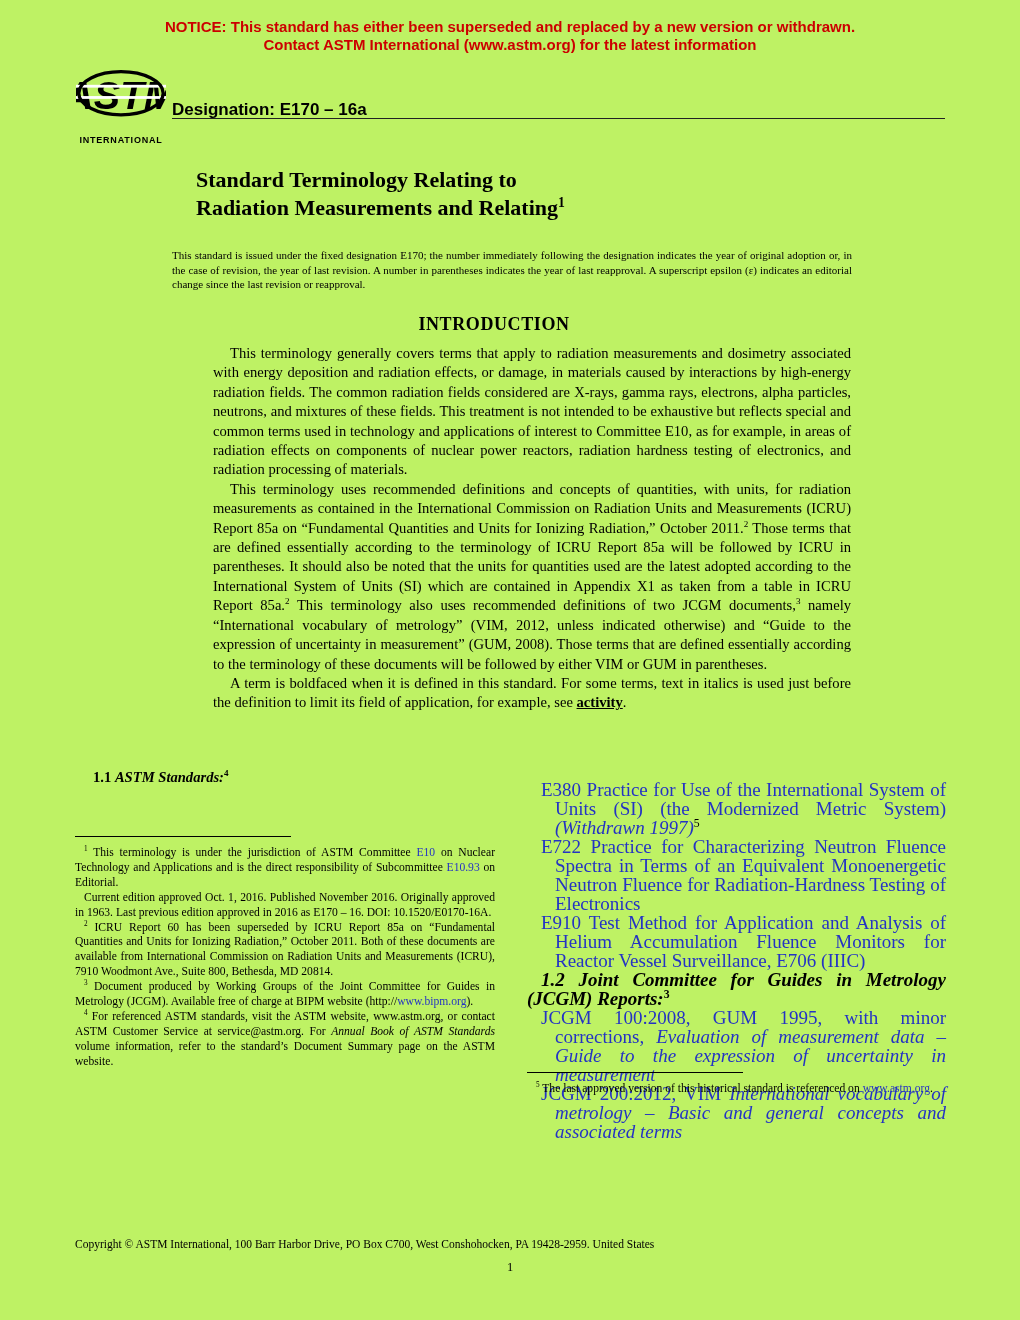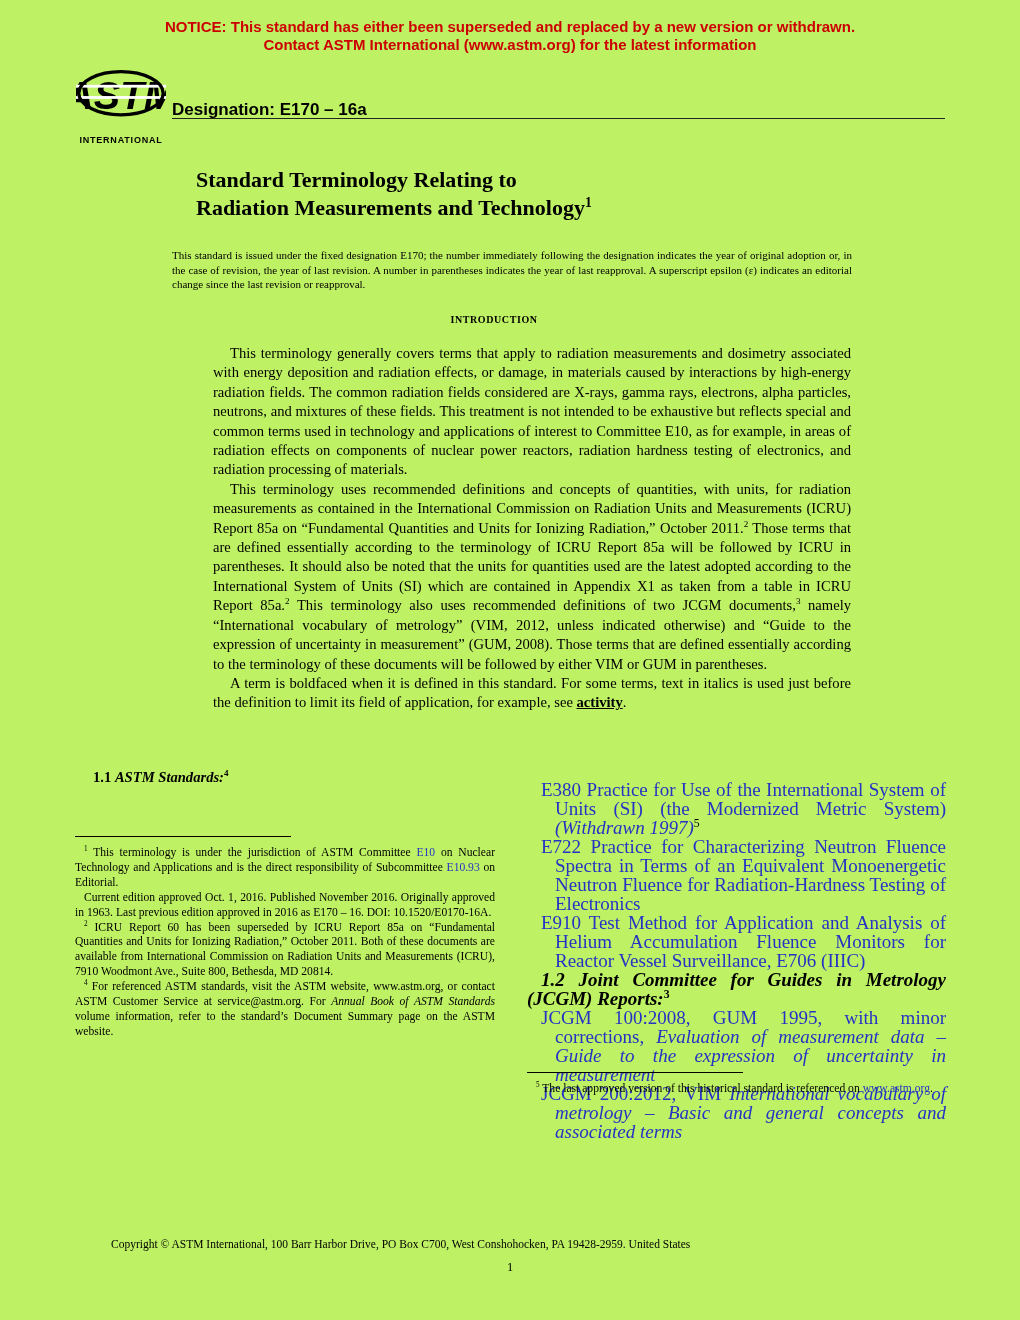--- a/index.html
+++ b/index.html
@@ -36,38 +36,38 @@
     font-size:22px; line-height:28px;margin-left:24px;
   }
   .t-line { display:block; }
   .issuance {
     position:absolute; left:172px; top:248px; width:680px;
     font-size:11px; line-height:14.6px; text-align:justify;
   }
   
   .intro-heading {
     position:absolute; left:0; top:314px; width:988px; text-align:center;
-    font-weight:bold; font-size:10px; letter-spacing:0.6px;
+    font-weight:bold; font-size:18px; letter-spacing:0.6px;
   }
   .intro { position:absolute; left:171px; top:344px; width:680px; font-size:14.6px; line-height:19.4px; }
   .bodyp { text-align:justify; text-indent:17px;margin-left:42px; }
   
   .col-left { position:absolute; left:75px; top:768px; width:420px; font-size:14.6px; line-height:19px; }
   .sec-heading { font-weight:bold; font-size:15px; margin-bottom:9px; }
   .sub { text-align:justify; text-indent:18px;font-weight:bold; }
   .col-right { position:absolute; left:527px; top:780px; width:419px; font-size:19px; line-height:19px; }
   .ref { text-align:justify; padding-left:28px; text-indent:-14px; }
   .sub12 { text-indent:14px; padding-left:0; }
   
   .fn-left  { position:absolute; left:75px;  top:836px;  width:420px; }
   .fn-right { position:absolute; left:527px; top:1072px; width:419px; }
   .fn-rule { width:216px; height:1px; background:#000; margin-bottom:9px; }
   .fn { font-size:11.6px; line-height:14.9px; text-align:justify; text-indent:9px; }
   
-  .copyright { position:absolute; left:75px; top:1238px; font-size:11.5px;margin-left:36px; }
+  .copyright { position:absolute; left:75px; top:1238px; font-size:11.5px; }
   .page-number { position:absolute; left:0; top:1260px; width:1020px; text-align:center; font-size:12.5px; }
   
   .i { font-style:italic; }
   .b { font-weight:bold;text-decoration:underline; }
   .lk { color:var(--link-blue, #2433c4); }
   .sup { vertical-align:super; font-size:0.62em; line-height:0; }
 </style>
 </head>
 <body>
 
@@ -86,21 +86,21 @@
       <ellipse cx="48" cy="29" rx="45" ry="23" fill="none" stroke="#000" stroke-width="3.5"></ellipse>
     </svg>
     <div class="logo-sub">INTERNATIONAL</div>
   </div>
 
   <div class="designation">Designation: E170 – 16a</div>
   <div class="header-rule"></div>
 
   <h1 class="title">
     <span class="t-line">Standard Terminology Relating to</span>
-    <span class="t-line"><span>Radiation Measurements and Technology</span><span class="sup">1</span></span>
+    <span class="t-line"><span>Radiation Measurements and Relating</span><span class="sup">1</span></span>
   </h1>
 
   <p class="issuance">This standard is issued under the fixed designation E170; the number immediately following the designation indicates the year of original adoption or, in the case of revision, the year of last revision. A number in parentheses indicates the year of last reapproval. A superscript epsilon (ε) indicates an editorial change since the last revision or reapproval.</p>
 
   <div class="intro-heading">INTRODUCTION</div>
 
   <div class="intro">
     <p class="bodyp"><span>This terminology generally covers terms that apply to radiation measurements and dosimetry associated with energy deposition and radiation effects, or damage, in materials caused by interactions by high-energy radiation fields. The common radiation fields considered are X-rays, gamma rays, electrons, alpha particles, neutrons, and mixtures of these fields. This treatment is not intended to be exhaustive but reflects special and common terms used in technology and applications of interest to Committee E10, as for example, in areas of radiation effects on components of nuclear power reactors, radiation hardness testing of electronics, and radiation processing of materials.</span></p>
     <p class="bodyp"><span>This terminology uses recommended definitions and concepts of quantities, with units, for radiation measurements as contained in the International Commission on Radiation Units and Measurements (ICRU) Report 85a on “Fundamental Quantities and Units for Ionizing Radiation,” October 2011.</span><span class="sup">2</span><span> Those terms that are defined essentially according to the terminology of ICRU Report 85a will be followed by ICRU in parentheses. It should also be noted that the units for quantities used are the latest adopted according to the International System of Units (SI) which are contained in Appendix X1 as taken from a table in ICRU Report 85a.</span><span class="sup">2</span><span> This terminology also uses recommended definitions of two JCGM documents,</span><span class="sup">3</span><span> namely “International vocabulary of metrology” (VIM, 2012, unless indicated otherwise) and “Guide to the expression of uncertainty in measurement” (GUM, 2008). Those terms that are defined essentially according to the terminology of these documents will be followed by either VIM or GUM in parentheses.</span></p>
     <p class="bodyp"><span>A term is boldfaced when it is defined in this standard. For some terms, text in italics is used just before the definition to limit its field of application, for example, see </span><span class="b">activity</span><span>.</span></p>
@@ -117,20 +117,21 @@
     <p class="sub sub12"><span class="i">1.2 </span><span class="i">Joint Committee for Guides in Metrology (JCGM) Reports:</span><span class="sup">3</span></p>
     <p class="ref"><span class="lk">JCGM 100:2008, GUM 1995</span><span class="lk">, with minor corrections, </span><span class="lk i">Evaluation of measurement data – Guide to the expression of uncertainty in measurement</span></p>
     <p class="ref"><span class="lk">JCGM 200:2012, VIM</span><span class="lk i"> International vocabulary of metrology – Basic and general concepts and associated terms</span></p>
   </div>
 
   <div class="fn-left">
     <div class="fn-rule"></div>
     <p class="fn"><span class="sup">1</span><span> This terminology is under the jurisdiction of ASTM Committee </span><span class="lk">E10</span><span> on Nuclear Technology and Applications and is the direct responsibility of Subcommittee </span><span class="lk">E10.93</span><span> on Editorial.</span></p>
     <p class="fn"><span>Current edition approved Oct. 1, 2016. Published November 2016. Originally approved in 1963. Last previous edition approved in 2016 as E170 – 16. DOI: 10.1520/E0170-16A.</span></p>
     <p class="fn"><span class="sup">2</span><span> ICRU Report 60 has been superseded by ICRU Report 85a on “Fundamental Quantities and Units for Ionizing Radiation,” October 2011. Both of these documents are available from International Commission on Radiation Units and Measurements (ICRU), 7910 Woodmont Ave., Suite 800, Bethesda, MD 20814.</span></p>
+    <p class="fn"><span class="sup">3</span><span> Document produced by Working Groups of the Joint Committee for Guides in Metrology (JCGM). Available free of charge at BIPM website (http://</span><span class="lk">www.bipm.org</span><span>).</span></p>
     <p class="fn"><span class="sup">4</span><span> For referenced ASTM standards, visit the ASTM website, www.astm.org, or contact ASTM Customer Service at service@astm.org. For </span><span class="i">Annual Book of ASTM Standards</span><span> volume information, refer to the standard’s Document Summary page on the ASTM website.</span></p>
   </div>
 
   <div class="fn-right">
     <div class="fn-rule"></div>
     <p class="fn"><span class="sup">5</span><span> The last approved version of this historical standard is referenced on </span><span class="lk">www.astm.org</span><span>.</span></p>
   </div>
 
   <div class="copyright">Copyright © ASTM International, 100 Barr Harbor Drive, PO Box C700, West Conshohocken, PA 19428-2959. United States</div>
   <div class="page-number">1</div>

